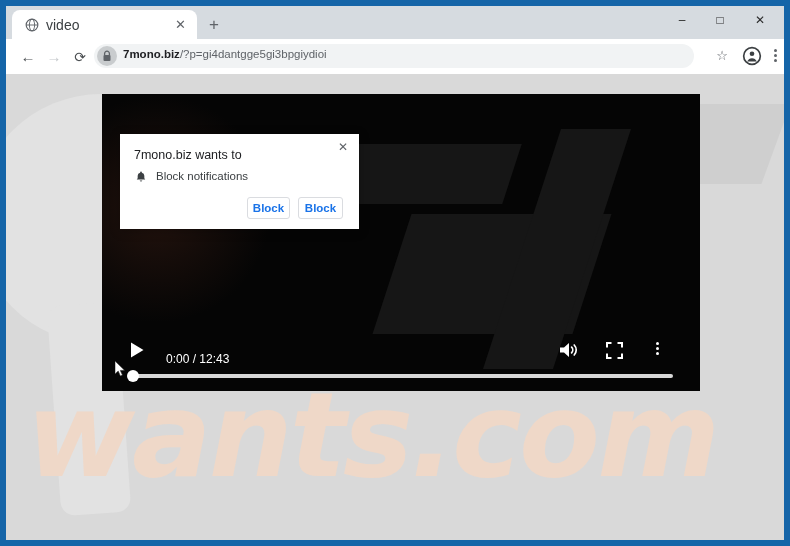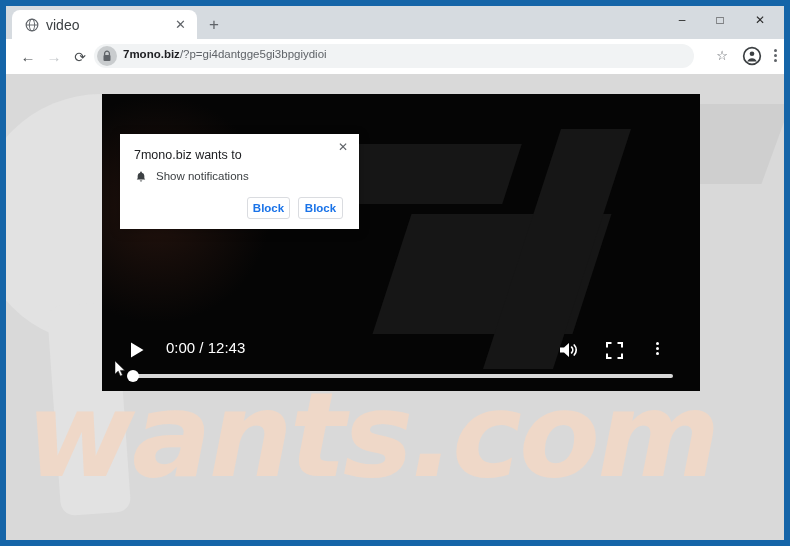--- a/index.html
+++ b/index.html
@@ -260,23 +260,23 @@
     width: 598px; height: 62px;
   }
   #play-button {
     position: absolute;
     left: 26px; top: 12px;
     width: 18px; height: 18px;
     cursor: pointer;
   }
   #time-display {
     position: absolute;
-    left: 64px; top: 10px;
+    left: 64px; top: 23px;
     color: #ffffff;
-    font-size: 15px;
+    font-size: 12px;
     font-family: "Liberation Sans", sans-serif;
   }
   #volume-button {
     position: absolute;
     left: 456px; top: 11px;
     width: 22px; height: 20px;
     cursor: pointer;
   }
   #fullscreen-button {
     position: absolute;
@@ -485,21 +485,21 @@
 
     <div id="permission-dialog">
       <div id="permission-dialog-title">7mono.biz wants to</div>
 
       <span id="permission-bell-icon">
         <svg width="14" height="14" viewBox="0 0 24 24">
           <path d="M12 2.6a1.5 1.5 0 0 1 1.5 1.5v.5a5.6 5.6 0 0 1 4.2 5.4v4l1.6 2.4H4.7l1.6-2.4v-4a5.6 5.6 0 0 1 4.2-5.4v-.5A1.5 1.5 0 0 1 12 2.6z" fill="#3c4043"></path>
           <path d="M9.8 18.2a2.3 2.3 0 0 0 4.4 0z" fill="#3c4043"></path>
         </svg>
       </span>
-      <div id="permission-dialog-item-label">Show notifications</div>
+      <div id="permission-dialog-item-label">Block notifications</div>
 
       <div id="permission-dialog-close">✕</div>
 
       <div class="perm-btn" id="allow-button">Block</div>
       <div class="perm-btn" id="block-button">Block</div>
     </div>
 
   </div>
 </div>
 

